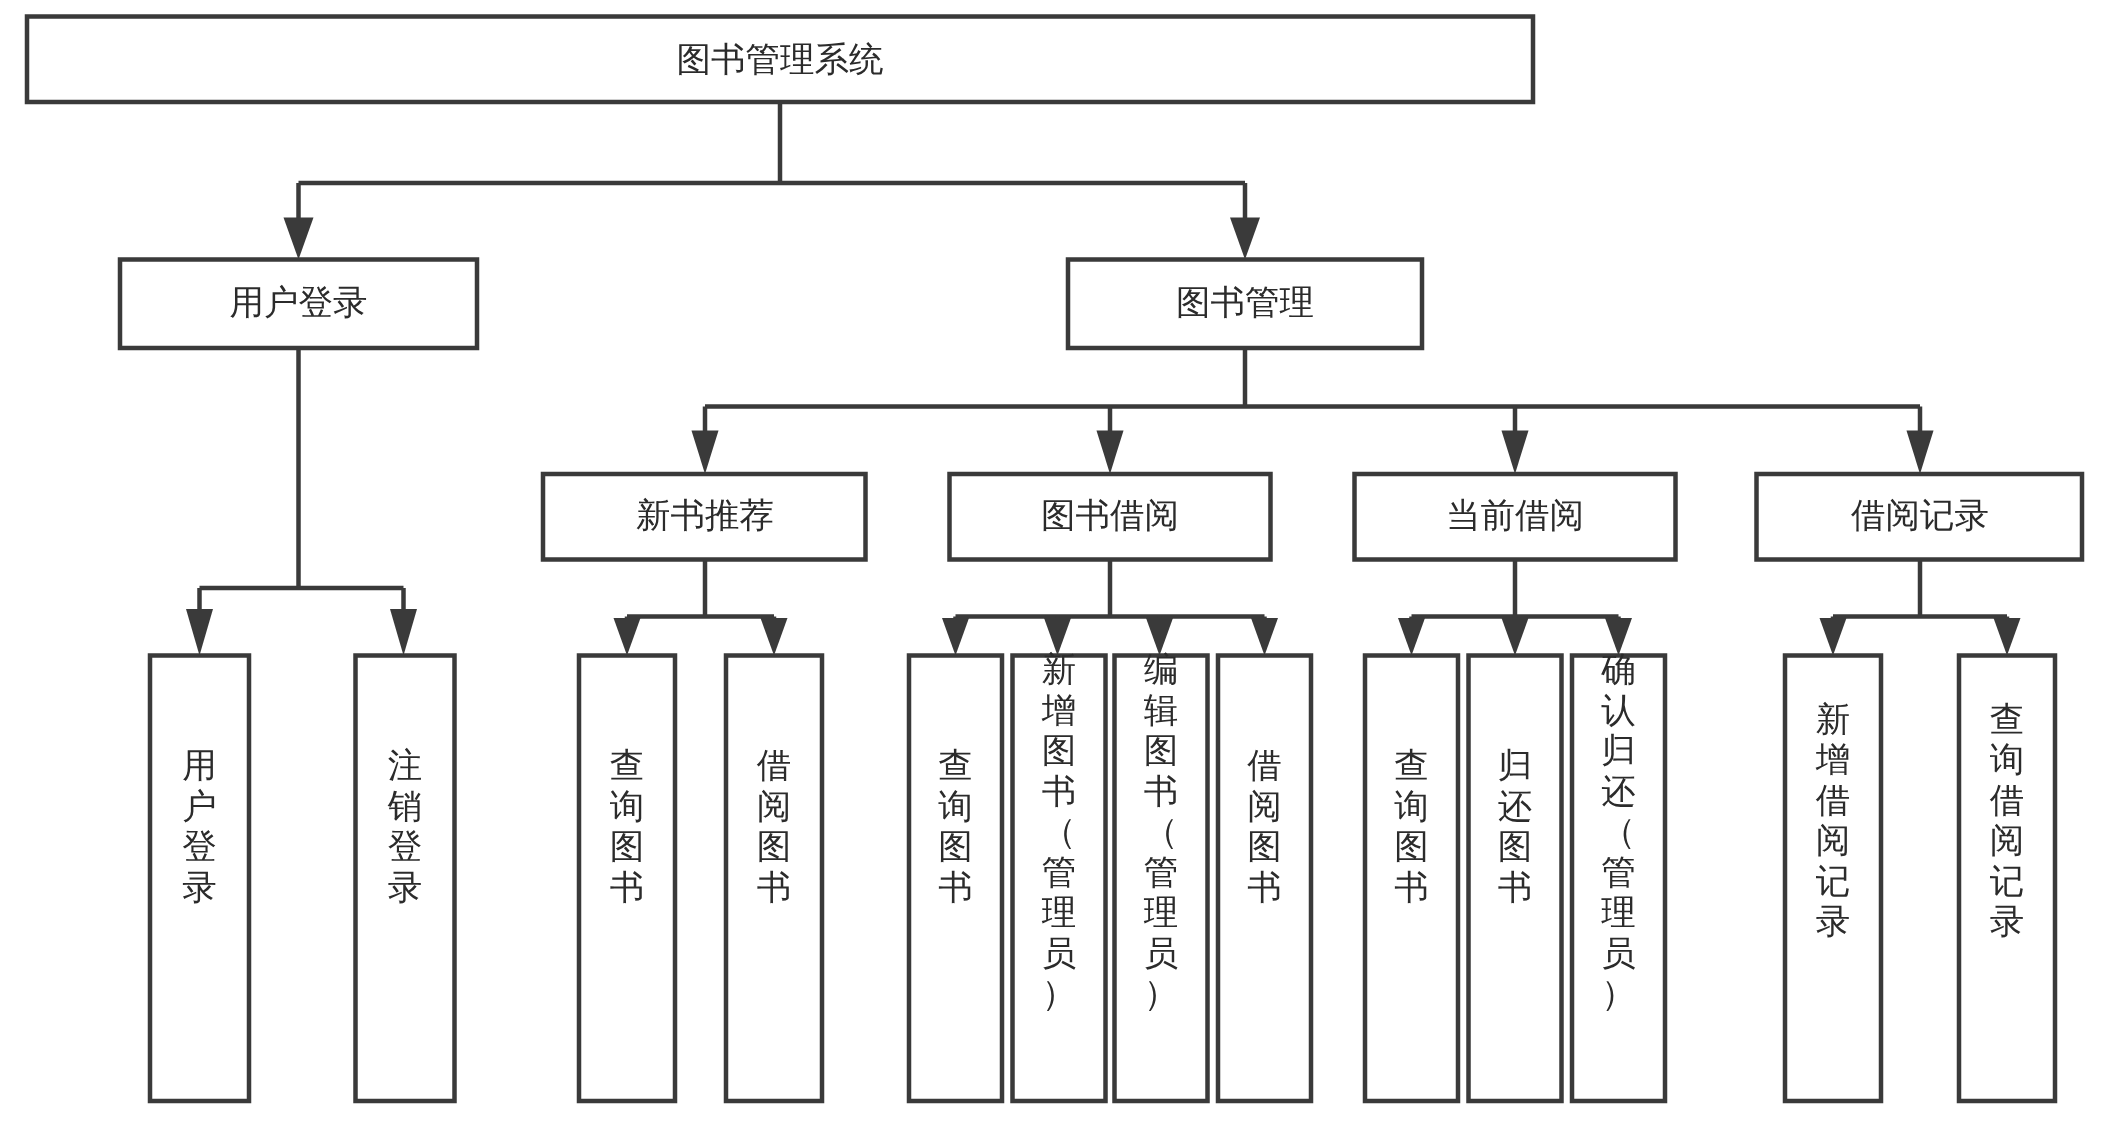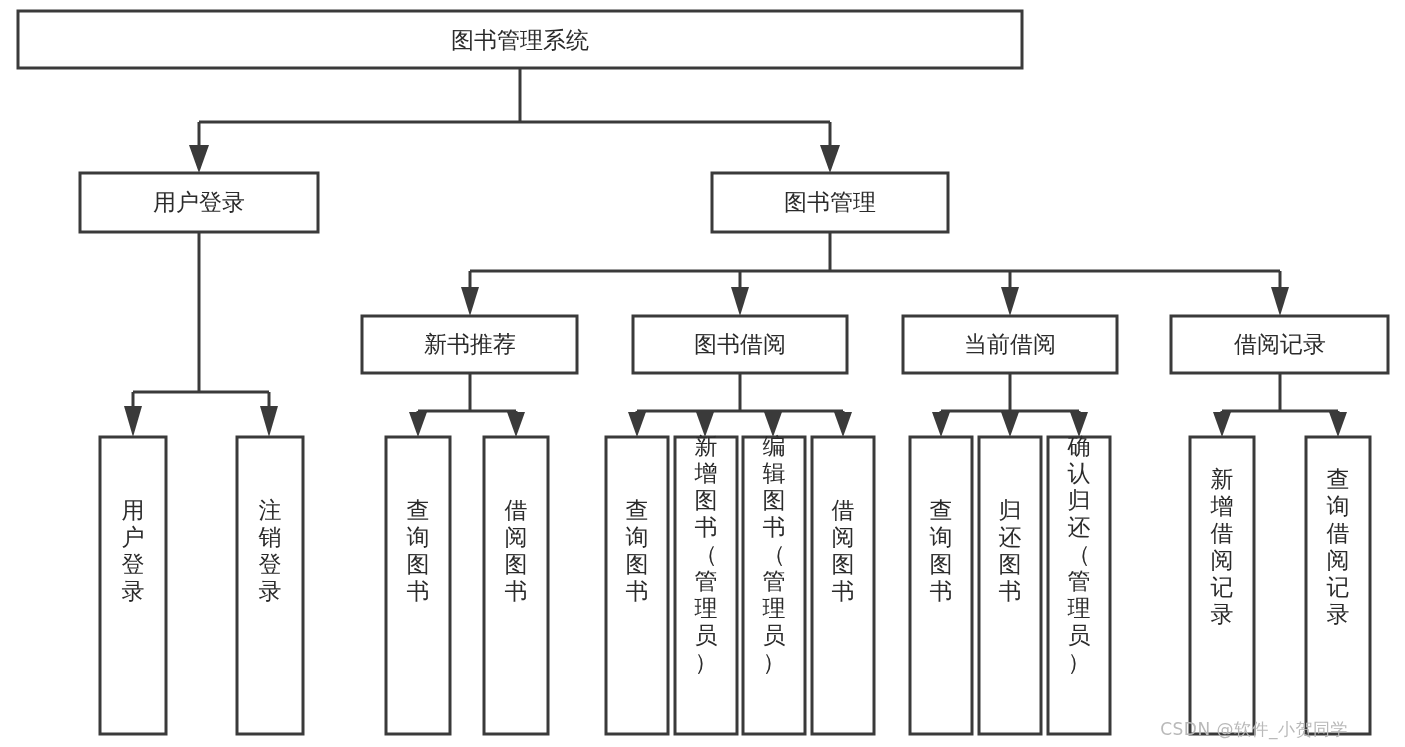--- a/index.html
+++ b/index.html
@@ -233,14 +233,13 @@
       <rect class="node-rect" x="1190" y="437" width="64" height="297"></rect>
       <text class="node-label-vert" x="1222" y="487"><tspan x="1222" dy="0">新</tspan><tspan x="1222" dy="27">增</tspan><tspan x="1222" dy="27">借</tspan><tspan x="1222" dy="27">阅</tspan><tspan x="1222" dy="27">记</tspan><tspan x="1222" dy="27">录</tspan></text>
     </g>
     <g>
       <rect class="node-rect" x="1306" y="437" width="64" height="297"></rect>
       <text class="node-label-vert" x="1338" y="487"><tspan x="1338" dy="0">查</tspan><tspan x="1338" dy="27">询</tspan><tspan x="1338" dy="27">借</tspan><tspan x="1338" dy="27">阅</tspan><tspan x="1338" dy="27">记</tspan><tspan x="1338" dy="27">录</tspan></text>
     </g>
 
   </svg>
 
-  <div class="watermark">CSDN @软件_小贺同学</div>
 </div>
 
 </body></html>

